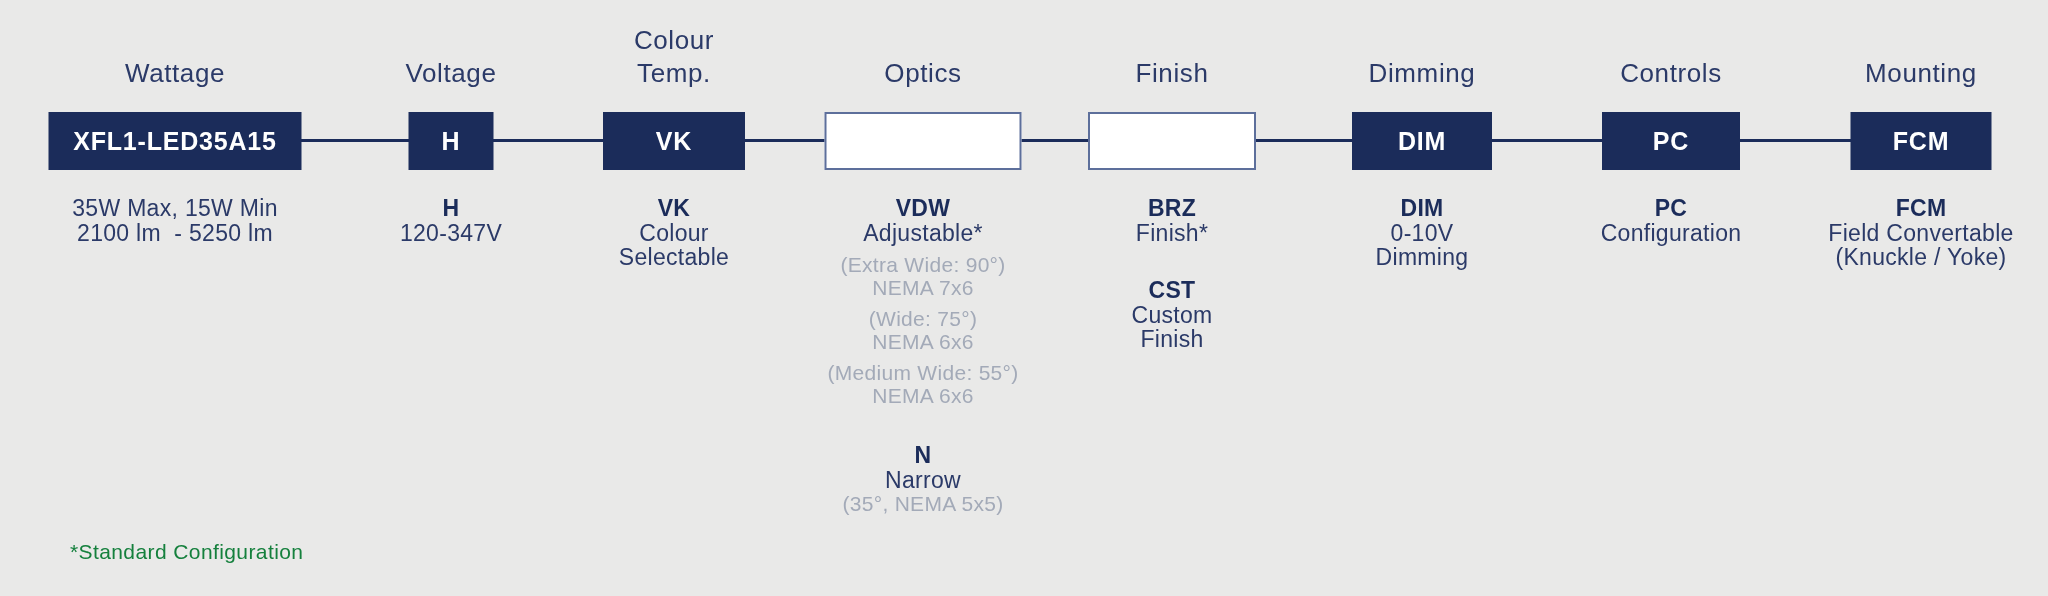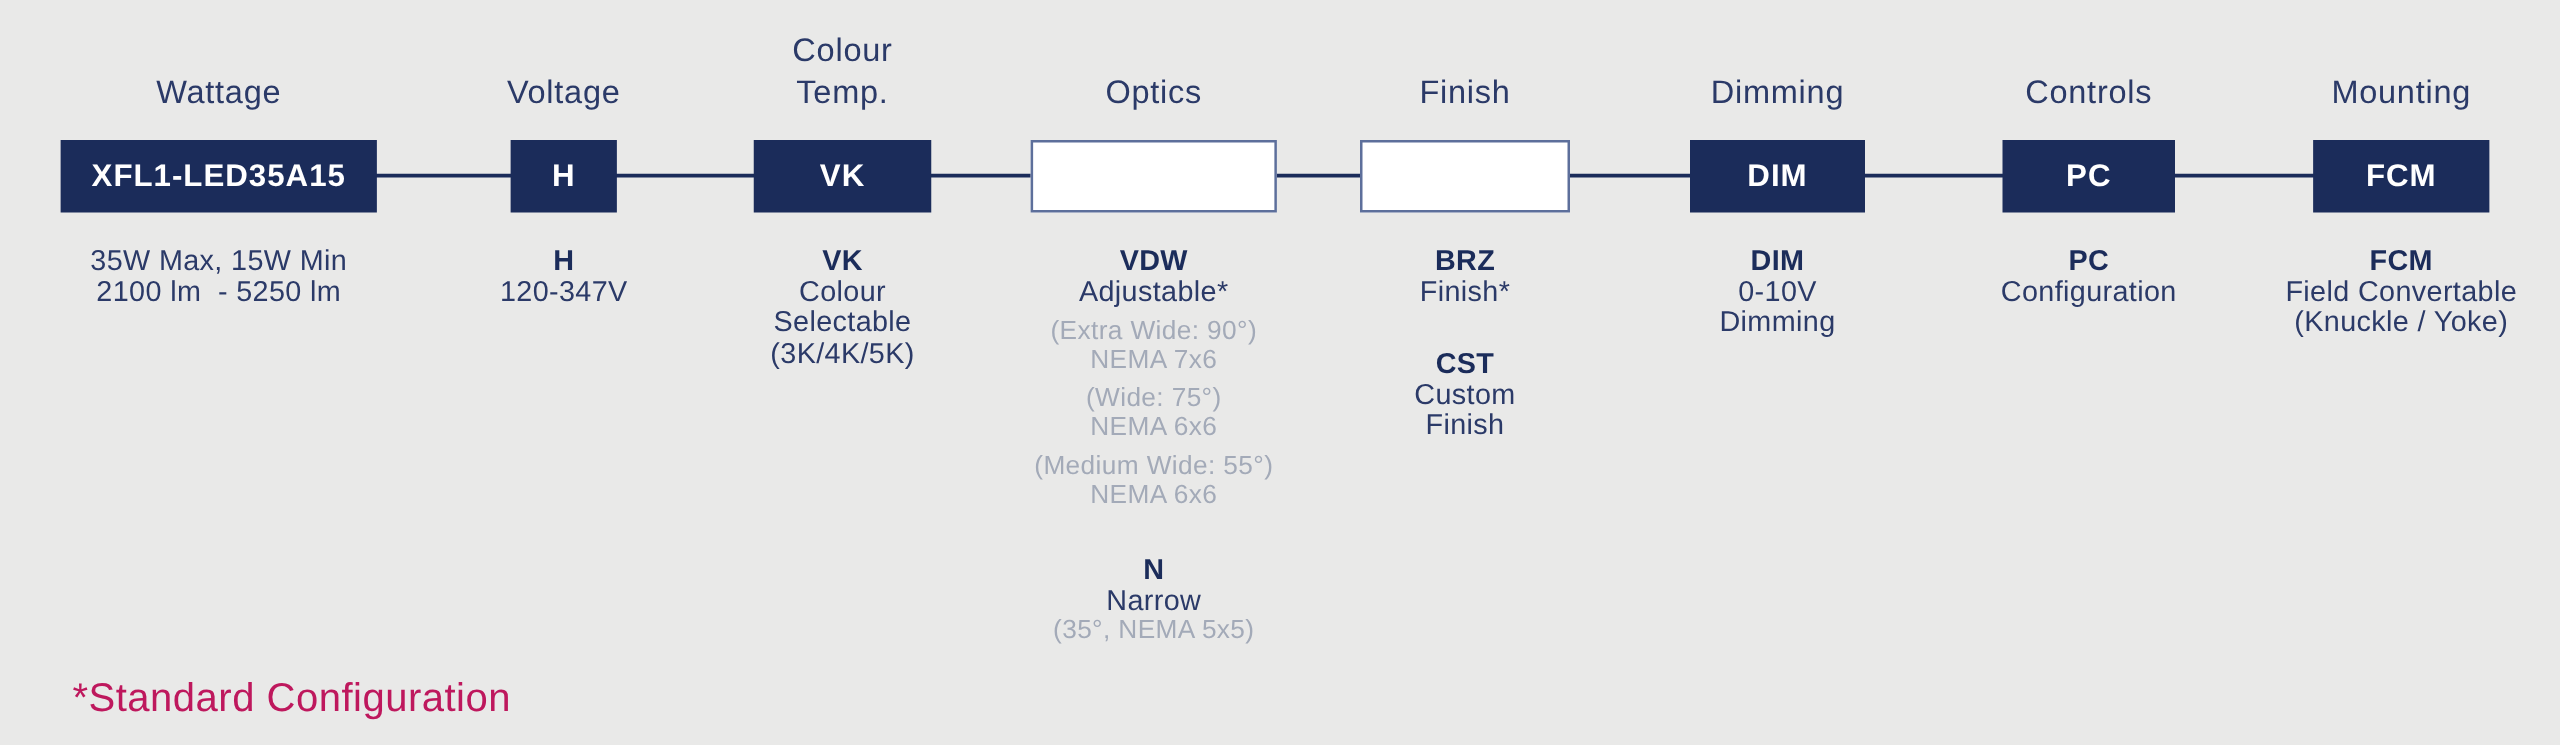--- a/index.html
+++ b/index.html
@@ -98,24 +98,24 @@
     color:#a3aab8;
     font-size:21px;
     line-height:23px;
   }
   .ln.grey b{font-weight:normal;color:#a3aab8;}
   .gap-sm{margin-top:8px;}
   .gap-md{margin-top:33px;}
   .gap-lg{margin-top:36px;}
   .footnote{
     position:absolute;
-    left:58px;
+    left:70px;
     top:540px;
-    font-size:32px;
-    color:#be185d;
+    font-size:21px;
+    color:#15803d;
     letter-spacing:0.4px;
   }
 </style>
 </head>
 <body>
 
 <div class="canvas">
 
   <div class="connector"></div>
 
@@ -150,21 +150,20 @@
       <div>Colour</div>
       <div>Temp.</div>
     </div>
     <div class="box filled w-ct">
       <span>VK</span>
     </div>
     <div class="details">
       <div class="ln code">VK</div>
       <div class="ln">Colour</div>
       <div class="ln">Selectable</div>
-      <div class="ln">(3K/4K/5K)</div>
     </div>
   </div>
 
   <div class="col col-optics">
     <div class="hdr">
       <div>Optics</div>
     </div>
     <div class="box outline w-optics"></div>
     <div class="details">
       <div class="ln code">VDW</div>

